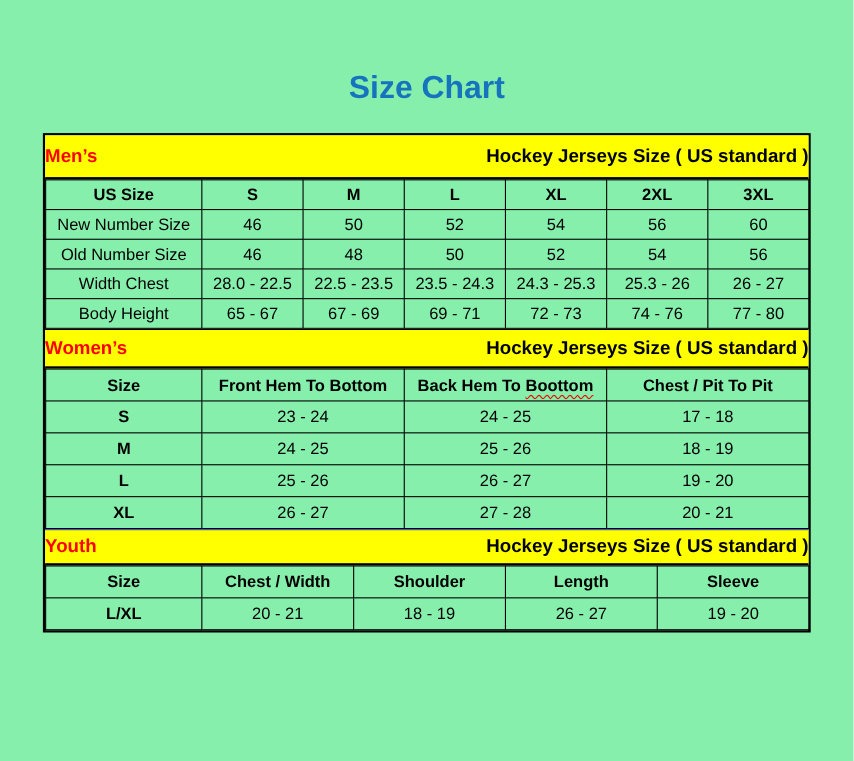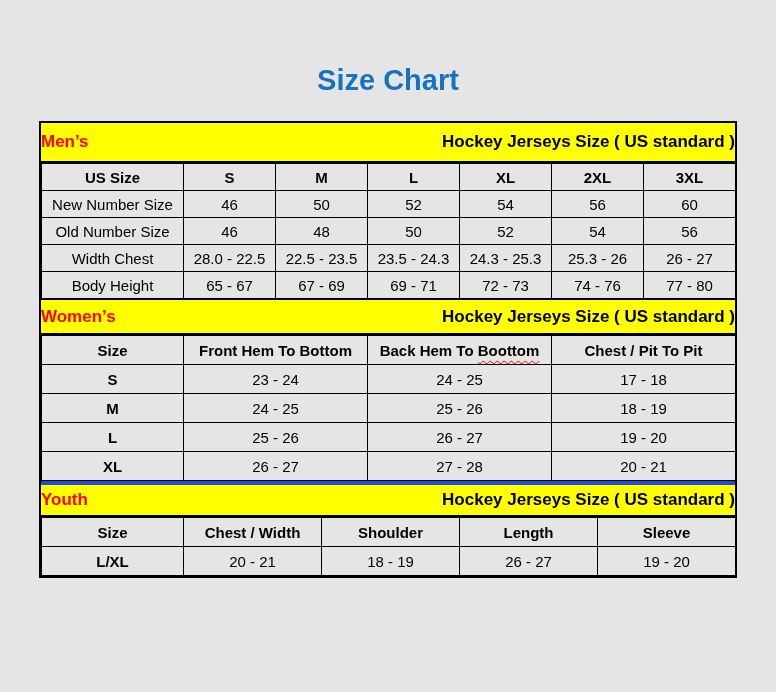--- a/index.html
+++ b/index.html
@@ -1,20 +1,20 @@
 <!DOCTYPE html>
 <html><head>
 <meta charset="utf-8">
 <style>
   html, body { margin: 0; padding: 0; background: #ffffff; }
   .page {
     position: relative;
     width: 776px;
     height: 692px;
-    background: #e5e5e5;
+    background: #86efac;
     font-family: "Liberation Sans", "DejaVu Sans", sans-serif;
     color: #000000;
     overflow: hidden;
   }
   .title {
     position: absolute;
     top: 64px;
     left: 0;
     width: 776px;
     text-align: center;
@@ -35,21 +35,21 @@
     border-bottom: 2px solid #000000;
     text-align: center;
     font-weight: bold;
     font-size: 17px;
     display: flex;
     align-items: center;
     justify-content: space-between;
   }
   .band-mens   { height: 38px; }
   .band-womens { height: 33px; border-top: 1px solid #000000; }
-  .band-youth  { height: 30px; border-top: 4px solid #1d4ed8; gap: 12px; }
+  .band-youth  { height: 30px; border-top: 1px solid #1d4ed8; gap: 12px; }
   .accent { color: #FF0000; }
   .band .rest { margin-left: 5px; }
   table {
     border-collapse: collapse;
     table-layout: fixed;
     width: 694px;
   }
   td {
     border: 1px solid #000000;
     text-align: center;

